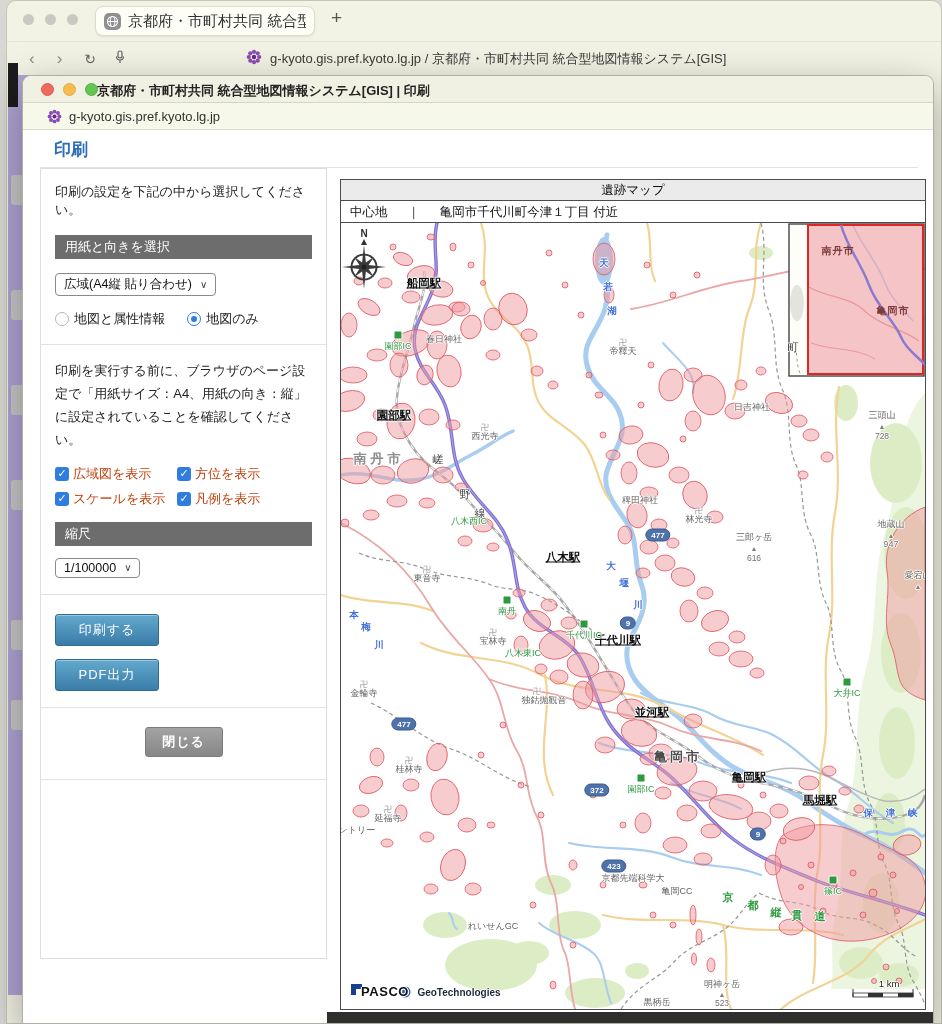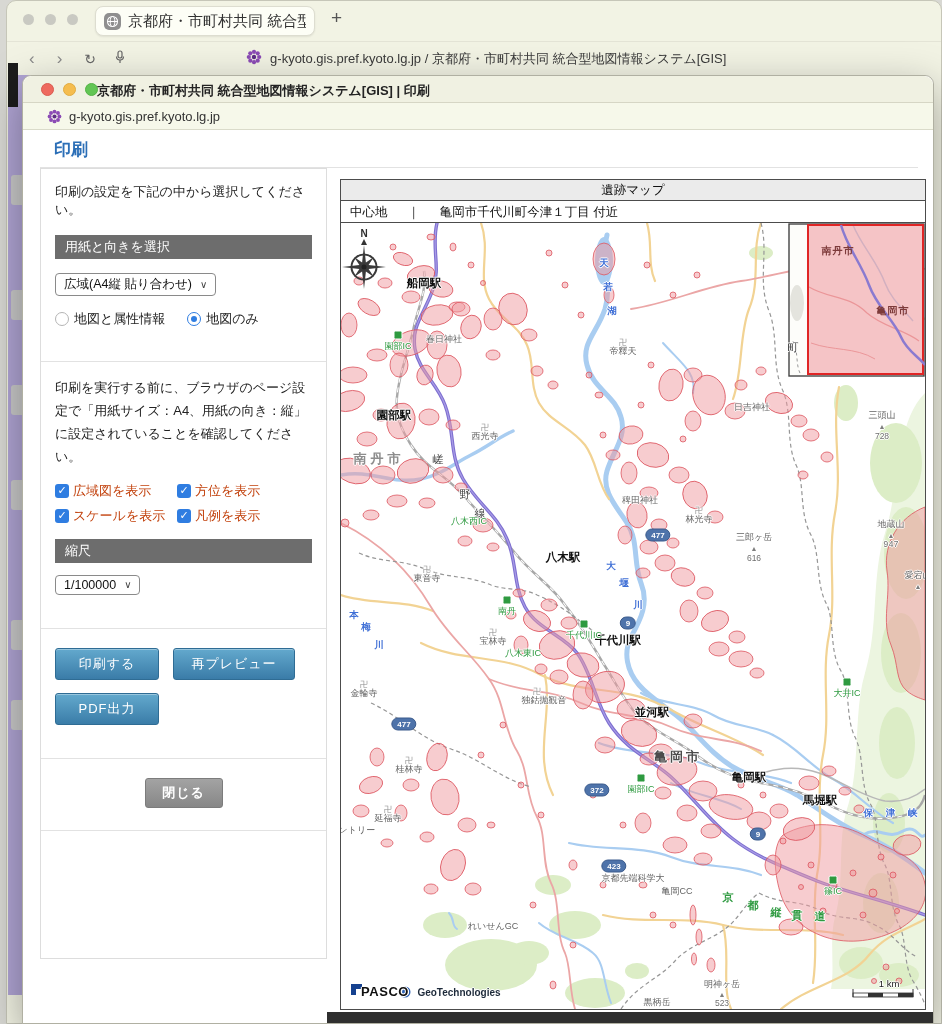--- a/index.html
+++ b/index.html
@@ -38,21 +38,21 @@
   #ptitle .txt { position:absolute; left:74px; top:6px; font-size:13px; font-weight:bold; color:#232323; }
   #purl { position:absolute; left:0; top:27px; width:100%; height:27px; background:#f6f8ea;
     border-bottom:1px solid #dadbca; }
   #purl .txt { position:absolute; left:46px; top:6px; font-size:13px; color:#333; }
   #heading { position:absolute; left:31px; top:62px; font-size:17px; font-weight:bold; color:#2c6fb7; }
   #hdiv { position:absolute; left:17px; top:91px; width:878px; border-top:1px solid #e2e2e2; }
 
   
   #sidebar { position:absolute; left:17px; top:92px; width:287px; height:791px;
     border:1px solid #ddd; background:#fff; display:flex; flex-direction:column; }
-  .sect { padding:14px 14px 33px 14px; border-bottom:1px solid #e2e2e2; }
+  .sect { padding:14px 14px 16px 14px; border-bottom:1px solid #e2e2e2; }
   .instr { font-size:13px; color:#222; }
   .ghead { background:#6d6d6d; color:#fff; font-size:13px; padding:3px 10px; margin-top:14px; }
   .ghead.first { margin-top:16px; }
   .selbox { display:inline-flex; align-items:center; gap:8px; border:1px solid #8a8a8a; border-radius:4px;
     background:#fff; padding:2px 8px; font-size:12.5px; color:#111; margin-top:14px; }
   .selbox:after { content:"∨"; font-size:10px; color:#444; }
   .radrow { display:flex; gap:22px; margin-top:14px; font-size:13px; color:#222; align-items:center;}
   .rad { display:inline-flex; align-items:center; gap:5px; }
   .rdot { width:14px; height:14px; border-radius:50%; border:1px solid #b5b5b5; background:#fff; display:inline-block; position:relative;}
   .rdot.on { border-color:#2f7de1; }
@@ -79,21 +79,21 @@
   #maparea { position:absolute; left:317px; top:103px; width:586px; background:#fef9c3; border:1px solid #4c4c4c; }
   #mtitle { height:21px; line-height:21px; text-align:center; background:#ebebeb; font-size:12.5px; color:#111;
     border-bottom:1px solid #4c4c4c; }
   #mcenter { height:22px; line-height:22px; background:#fff; font-size:12.5px; color:#111;
     border-bottom:1px solid #4c4c4c; display:flex; gap:20px; padding-left:9px; }
   #canvas { position:relative; width:584px; height:786px; background:#fff; overflow:hidden; }
   #canvas svg { position:absolute; left:0; top:0; }
   #maplabels { position:absolute; left:0; top:0; width:584px; height:786px; }
   .ml { position:absolute; transform:translate(-50%,-50%); white-space:nowrap;
     text-shadow:1px 0 0 #fff,-1px 0 0 #fff,0 1px 0 #fff,0 -1px 0 #fff; }
-  .station { font-size:11.5px; font-weight:bold; color:#101010; }
+  .station { font-size:11.5px; font-weight:bold; color:#101010;text-decoration:underline; }
   .city { font-size:13px; font-weight:bold; color:#8d8d8d; letter-spacing:4px; }
   .city-dark { font-size:13px; font-weight:bold; color:#4c4c4c; letter-spacing:3px; }
   .poi { font-size:9px; color:#636363; }
   .linechar { font-size:11px; color:#3a3a3a; }
   .tmark { font-size:8px; color:#8a8a8a; }
   .peak { font-size:7px; color:#7e7e7e; }
   .elev { font-size:8.5px; color:#707070; }
   .water { font-size:9.5px; font-weight:bold; color:#3f6fd6; }
   .water-sp { font-size:9.5px; font-weight:bold; color:#3f6fd6; letter-spacing:5px; }
   .green { font-size:9px; color:#2e9a40; }
@@ -237,21 +237,20 @@
             <span>凡例を表示</span>
           </span>
       </div>
       <div class="ghead">縮尺</div>
       <span class="selbox" style="margin-top:12px">1/100000</span>
     </div>
 
     <div class="sect btns">
       <div class="btnrow">
         <span class="bbtn w1">印刷する</span>
-        <span class="bbtn w2">再プレビュー</span>
       </div>
       <div class="btnrow pdf">
         <span class="bbtn w1">PDF出力</span>
       </div>
     </div>
 
     <div class="sect closew">
       <span class="gbtn">閉じる</span>
     </div>
     <div class="sect fill"></div>

